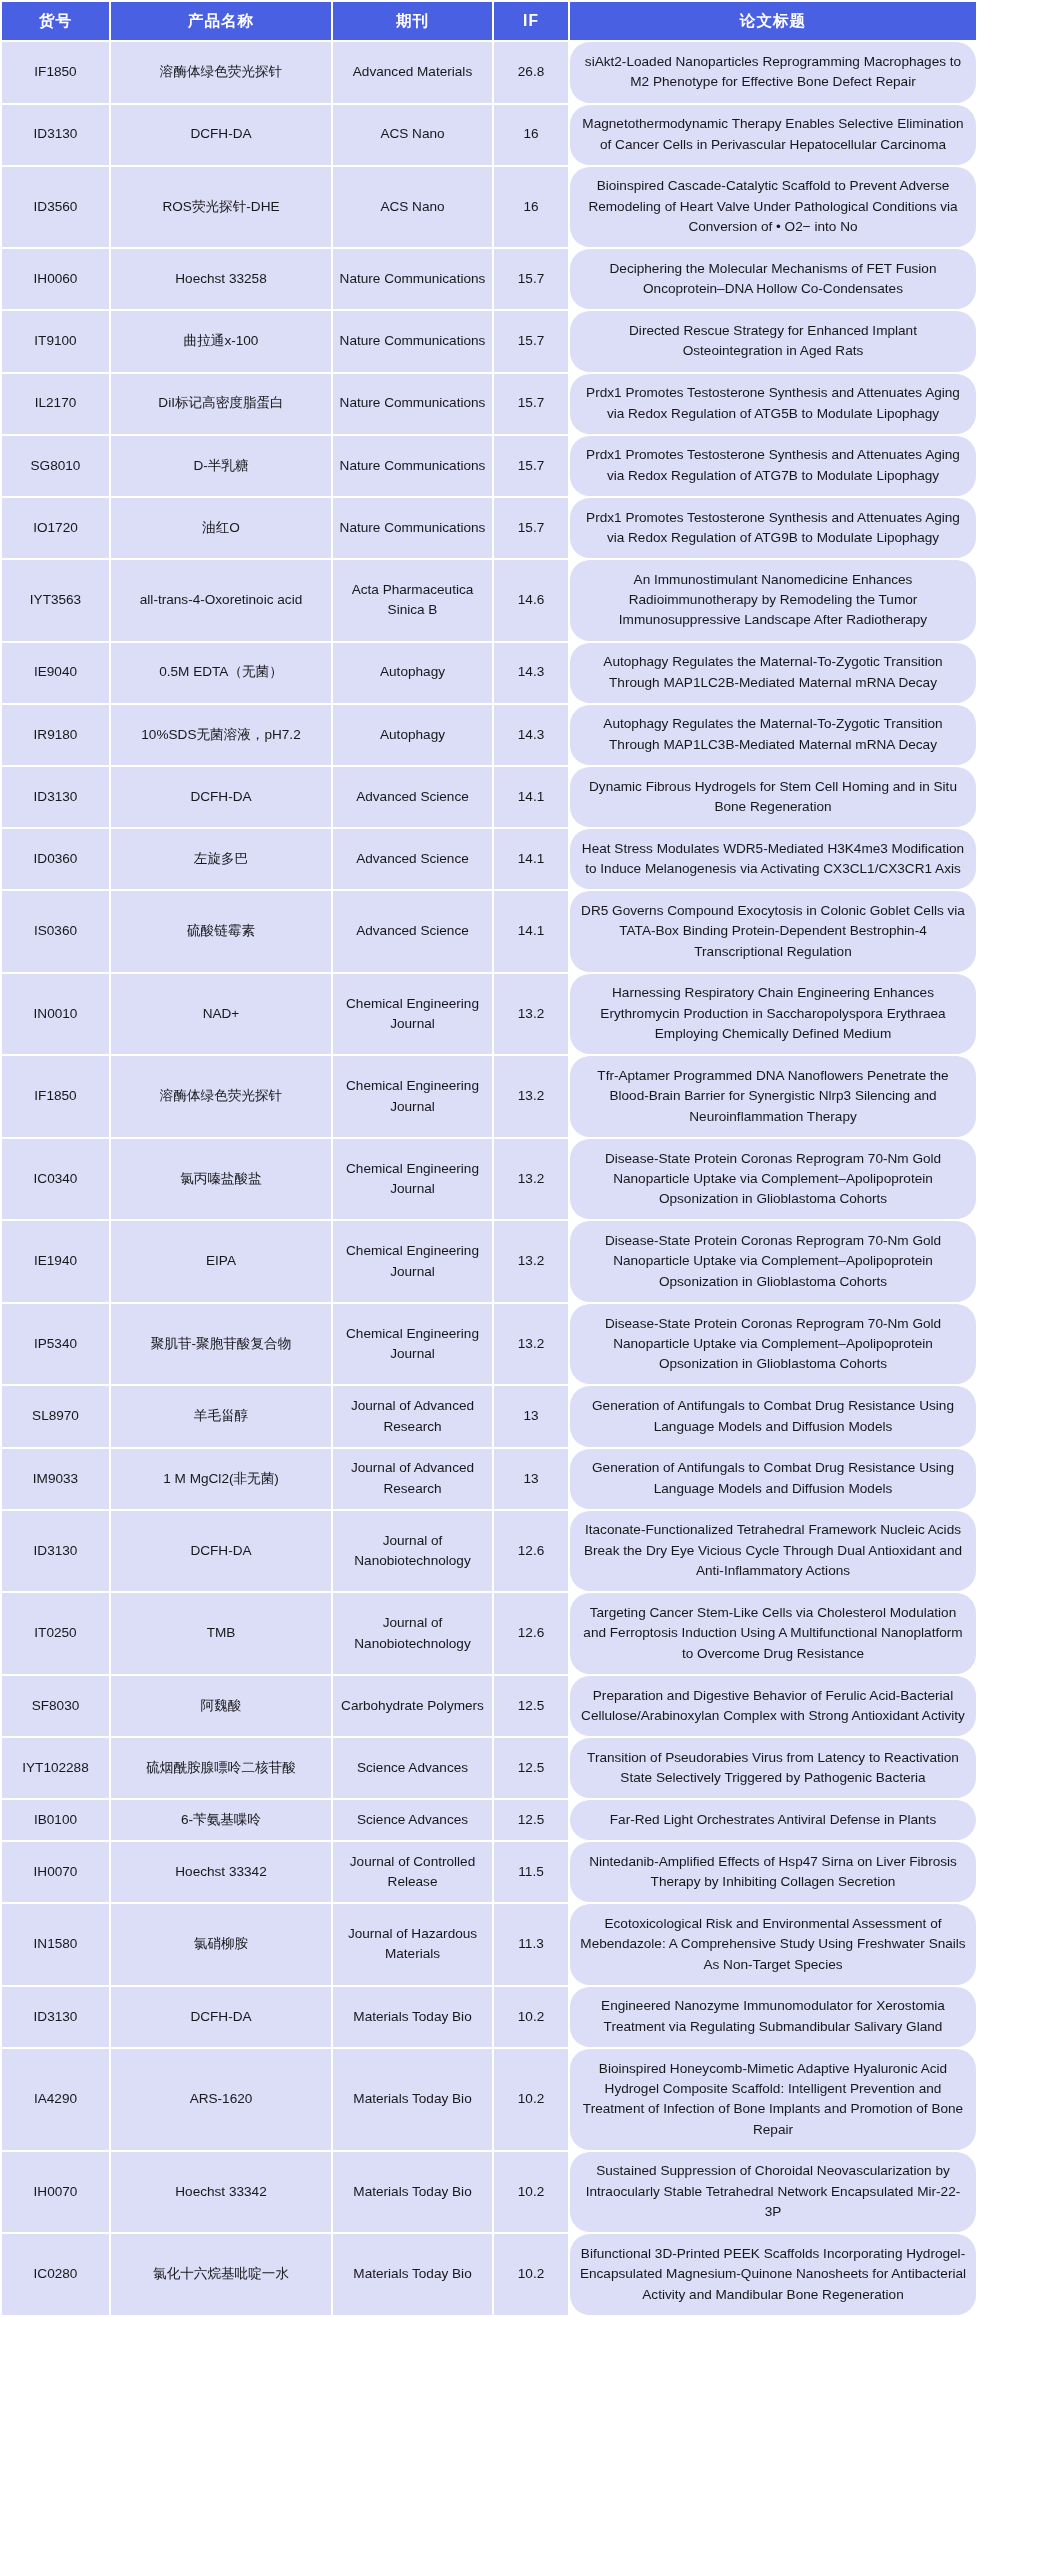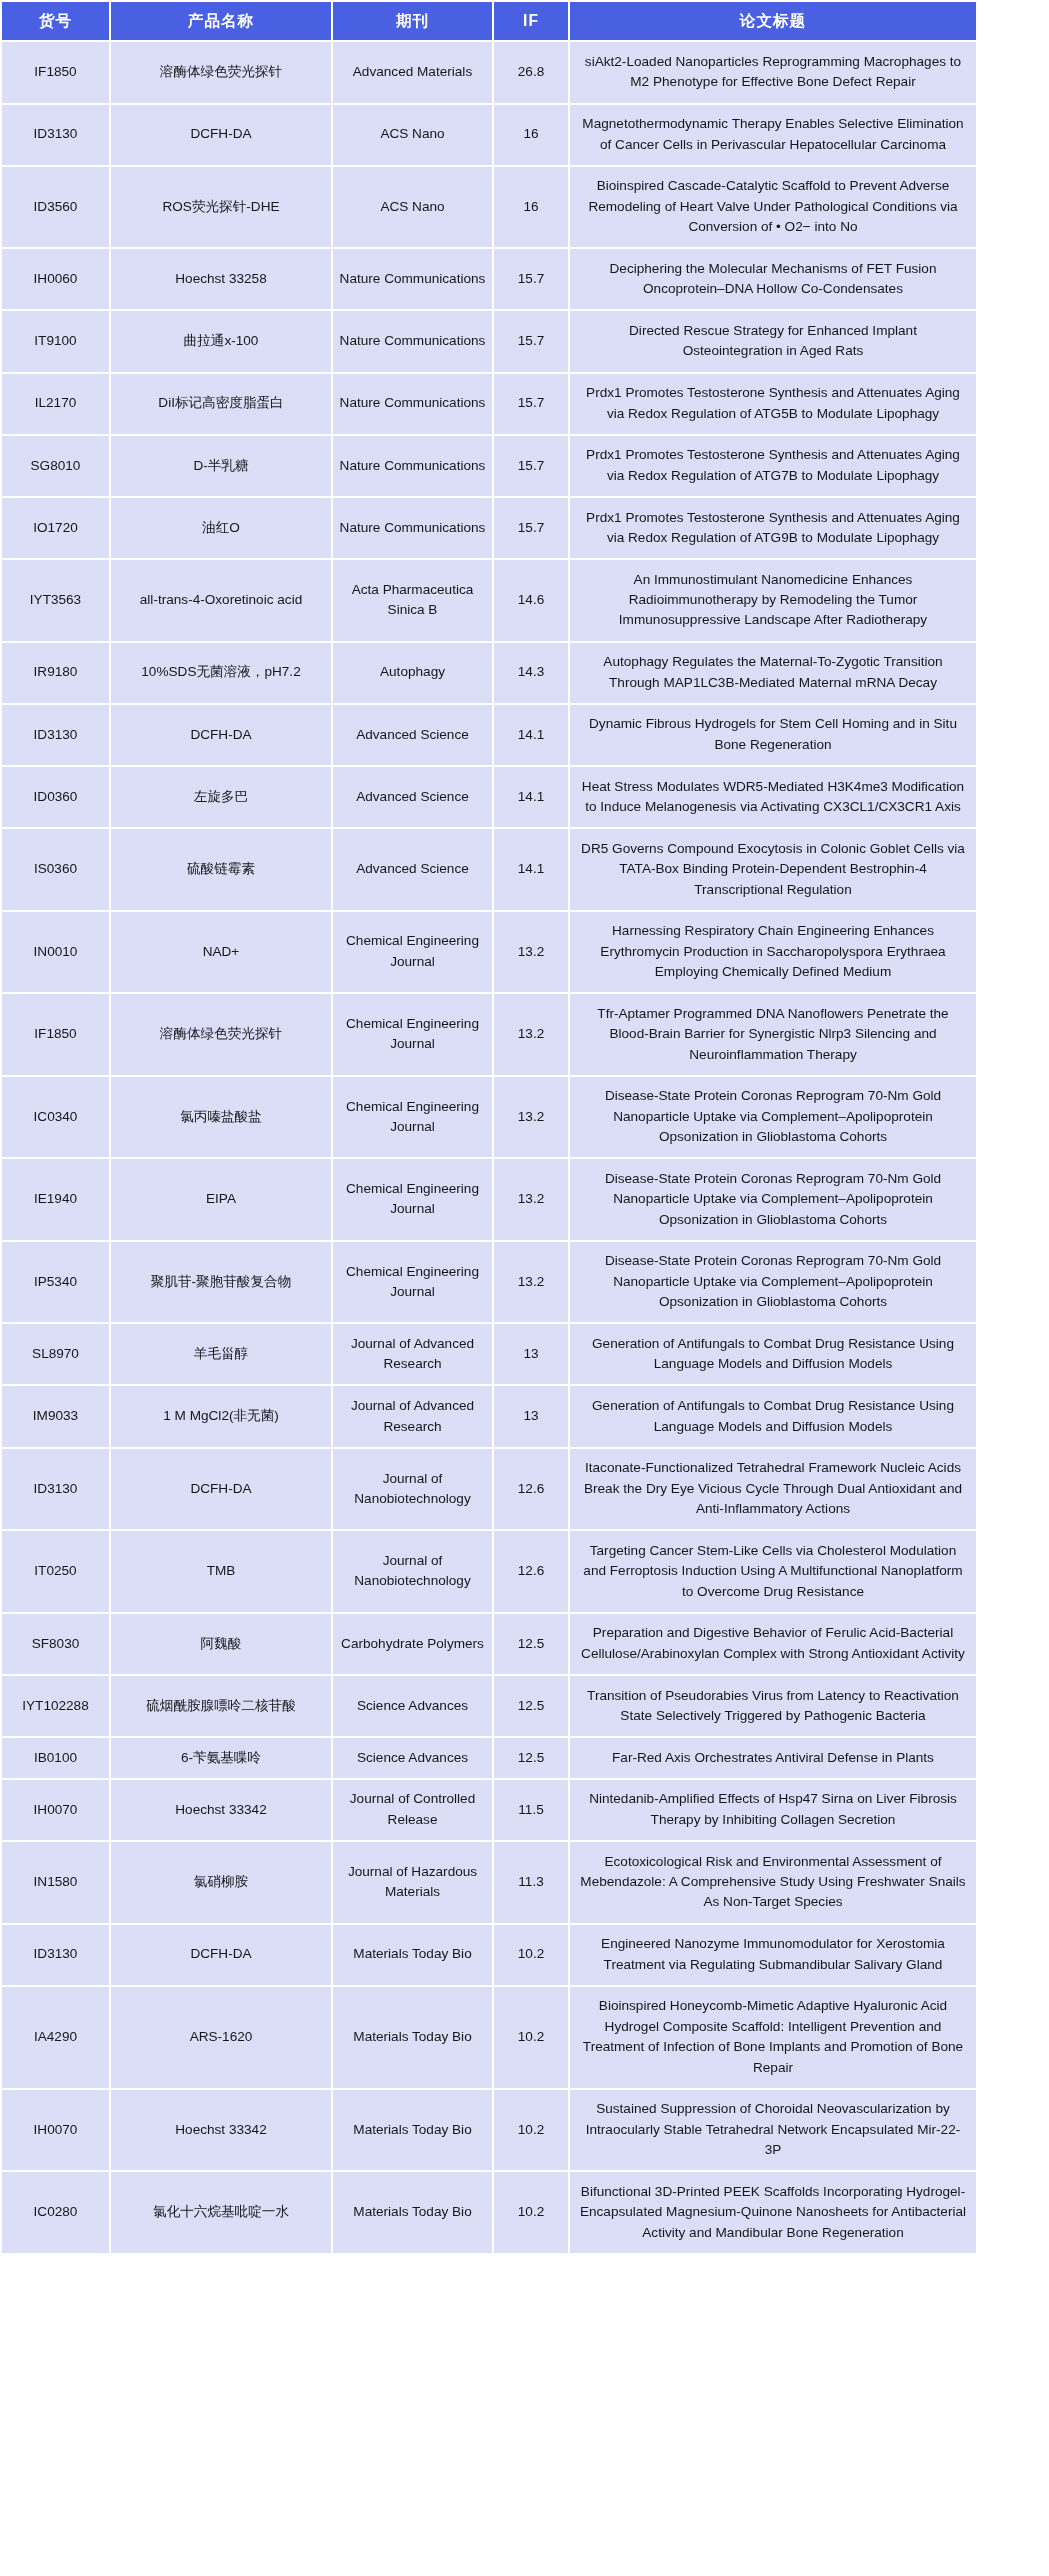--- a/index.html
+++ b/index.html
@@ -38,21 +38,21 @@
   }
   td{
     background:var(--row-bg);
     font-size:13.6px;
     line-height:1.5;
     padding:9.7px 5.8px;
     text-align:center;
     vertical-align:middle;
     word-wrap:break-word;
   }
-  td.cell-title{padding:9.7px 9.7px;}
+  td.cell-title{padding:9.7px 9.7px;border-radius:20px;}
 </style>
 </head>
 <body>
 
 <table class="paper-table">
   <colgroup>
     <col class="c-sku">
       <col class="c-name">
       <col class="c-journal">
       <col class="c-if">
@@ -125,20 +125,27 @@
         <td class="cell-title">Prdx1 Promotes Testosterone Synthesis and Attenuates Aging via Redox Regulation of ATG9B to Modulate Lipophagy</td>
       </tr>
       <tr>
         <td class="cell-sku">IYT3563</td>
         <td class="cell-name">all-trans-4-Oxoretinoic acid</td>
         <td class="cell-journal">Acta Pharmaceutica Sinica B</td>
         <td class="cell-if">14.6</td>
         <td class="cell-title">An Immunostimulant Nanomedicine Enhances Radioimmunotherapy by Remodeling the Tumor Immunosuppressive Landscape After Radiotherapy</td>
       </tr>
       <tr>
+        <td class="cell-sku">IE9040</td>
+        <td class="cell-name">0.5M EDTA（无菌）</td>
+        <td class="cell-journal">Autophagy</td>
+        <td class="cell-if">14.3</td>
+        <td class="cell-title">Autophagy Regulates the Maternal-To-Zygotic Transition Through MAP1LC2B-Mediated Maternal mRNA Decay</td>
+      </tr>
+      <tr>
         <td class="cell-sku">IR9180</td>
         <td class="cell-name">10%SDS无菌溶液，pH7.2</td>
         <td class="cell-journal">Autophagy</td>
         <td class="cell-if">14.3</td>
         <td class="cell-title">Autophagy Regulates the Maternal-To-Zygotic Transition Through MAP1LC3B-Mediated Maternal mRNA Decay</td>
       </tr>
       <tr>
         <td class="cell-sku">ID3130</td>
         <td class="cell-name">DCFH-DA</td>
         <td class="cell-journal">Advanced Science</td>
@@ -234,21 +241,21 @@
         <td class="cell-name">硫烟酰胺腺嘌呤二核苷酸</td>
         <td class="cell-journal">Science Advances</td>
         <td class="cell-if">12.5</td>
         <td class="cell-title">Transition of Pseudorabies Virus from Latency to Reactivation State Selectively Triggered by Pathogenic Bacteria</td>
       </tr>
       <tr>
         <td class="cell-sku">IB0100</td>
         <td class="cell-name">6-苄氨基喋呤</td>
         <td class="cell-journal">Science Advances</td>
         <td class="cell-if">12.5</td>
-        <td class="cell-title">Far-Red Axis Orchestrates Antiviral Defense in Plants</td>
+        <td class="cell-title">Far-Red Light Orchestrates Antiviral Defense in Plants</td>
       </tr>
       <tr>
         <td class="cell-sku">IH0070</td>
         <td class="cell-name">Hoechst 33342</td>
         <td class="cell-journal">Journal of Controlled Release</td>
         <td class="cell-if">11.5</td>
         <td class="cell-title">Nintedanib-Amplified Effects of Hsp47 Sirna on Liver Fibrosis Therapy by Inhibiting Collagen Secretion</td>
       </tr>
       <tr>
         <td class="cell-sku">IN1580</td>

